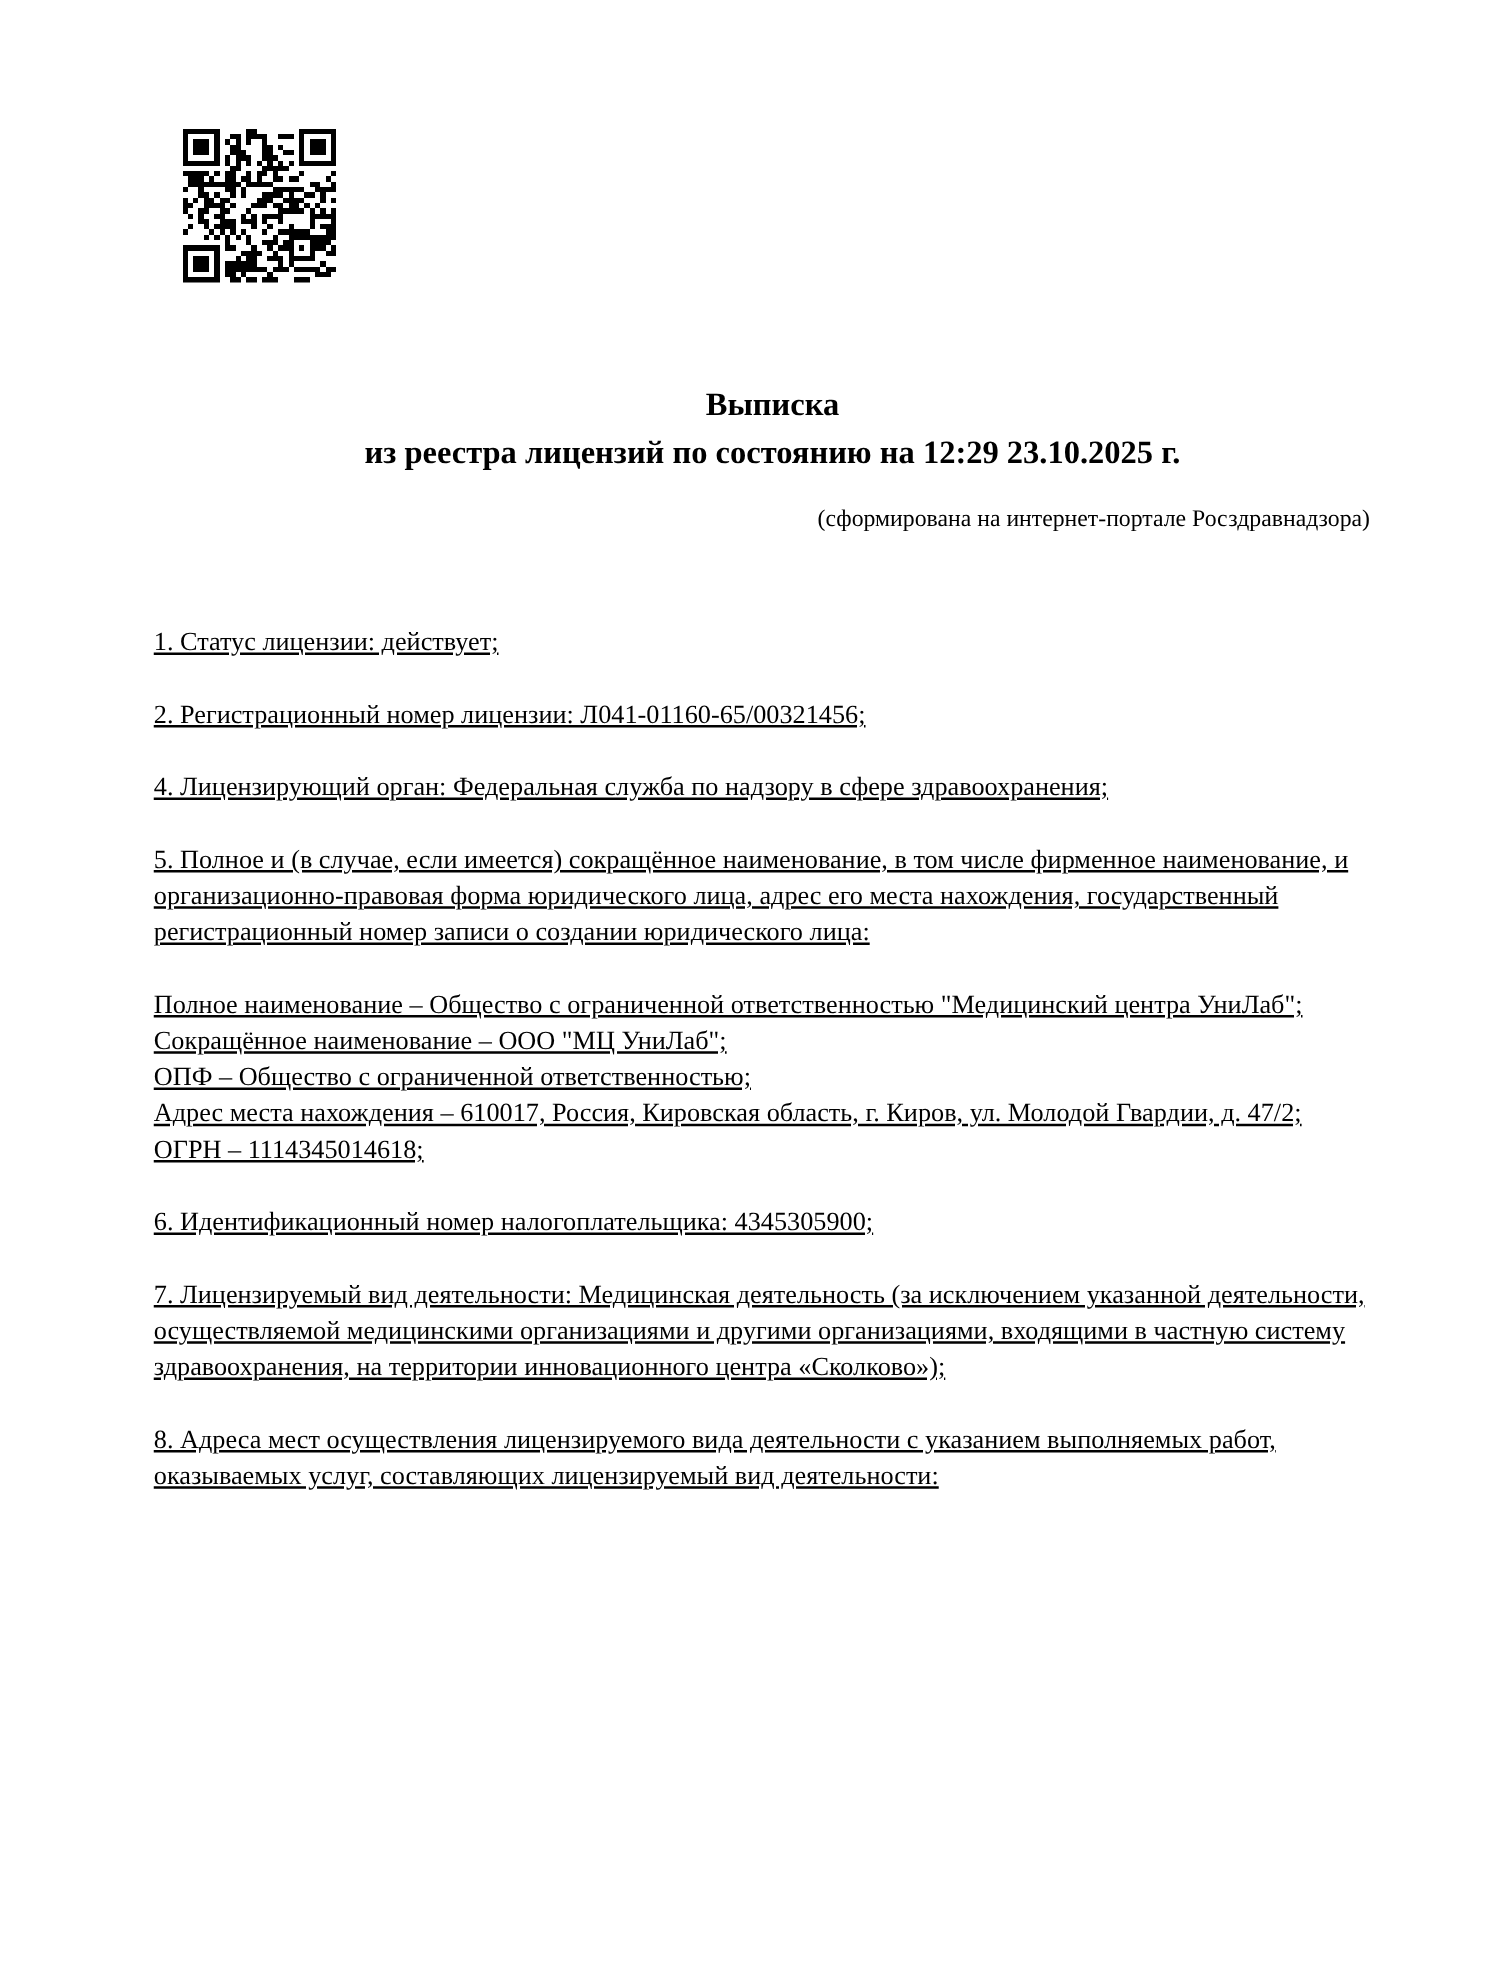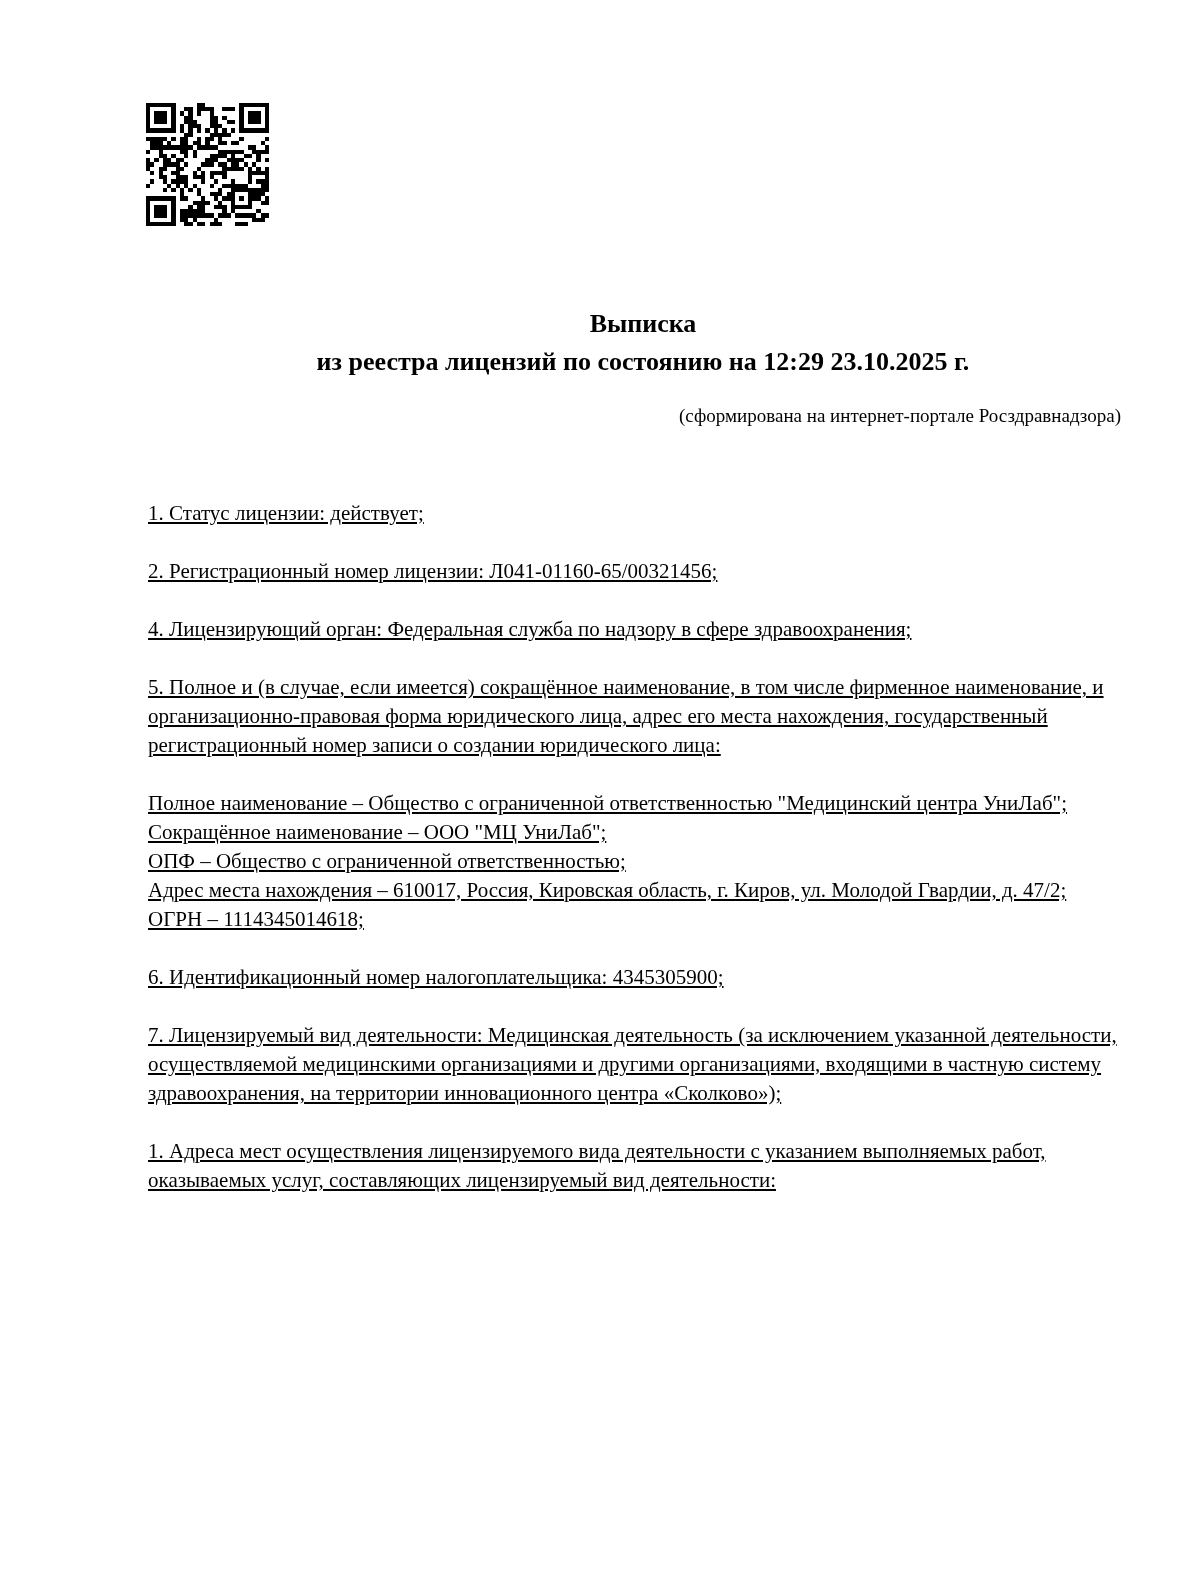--- a/index.html
+++ b/index.html
@@ -20,21 +20,21 @@
     position: absolute;
     left: 146px;
     top: 103px;
     width: 123px;
     height: 123px;
     shape-rendering: crispEdges;
     fill: #000000;
   }
   .content {
     position: absolute;
-    left: 148px;
+    left: 123px;
     top: 0;
     width: 990px;
   }
   .title-block {
     margin-top: 305px;
     text-align: center;
     font-weight: bold;
     font-size: 26px;
     line-height: 38px;
   }
@@ -507,17 +507,17 @@
       <p class="name-block">
         <span class="line" style="display:block">Полное наименование – Общество с ограниченной ответственностью "Медицинский центра УниЛаб";</span>
         <span class="line" style="display:block">Сокращённое наименование – ООО "МЦ УниЛаб";</span>
         <span class="line" style="display:block">ОПФ – Общество с ограниченной ответственностью;</span>
         <span class="line" style="display:block">Адрес места нахождения – 610017, Россия, Кировская область, г. Киров, ул. Молодой Гвардии, д. 47/2;</span>
         <span class="line" style="display:block">ОГРН – 1114345014618;</span>
       </p>
 
       <p>6. Идентификационный номер налогоплательщика: 4345305900;</p>
       <p>7. Лицензируемый вид деятельности: Медицинская деятельность (за исключением указанной деятельности, осуществляемой медицинскими организациями и другими организациями, входящими в частную систему здравоохранения, на территории инновационного центра «Сколково»);</p>
-      <p>1. Адреса мест осуществления лицензируемого вида деятельности с указанием выполняемых работ, оказываемых услуг, составляющих лицензируемый вид деятельности:</p>
+      <p>8. Адреса мест осуществления лицензируемого вида деятельности с указанием выполняемых работ, оказываемых услуг, составляющих лицензируемый вид деятельности:</p>
     </div>
 
   </div>
 </div>
 
 </body></html>

